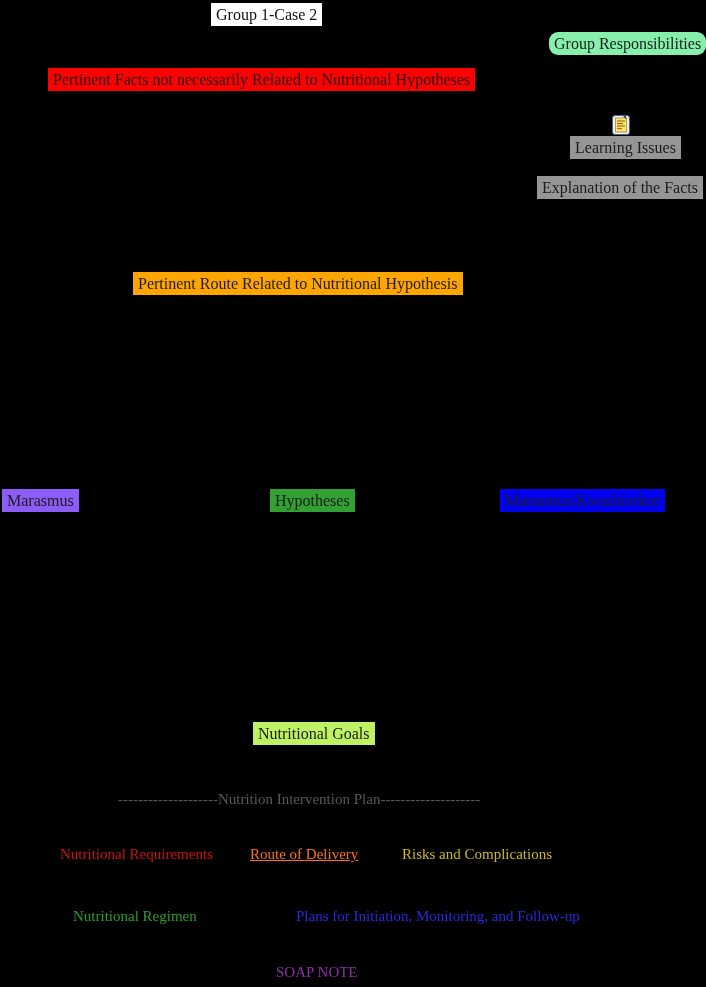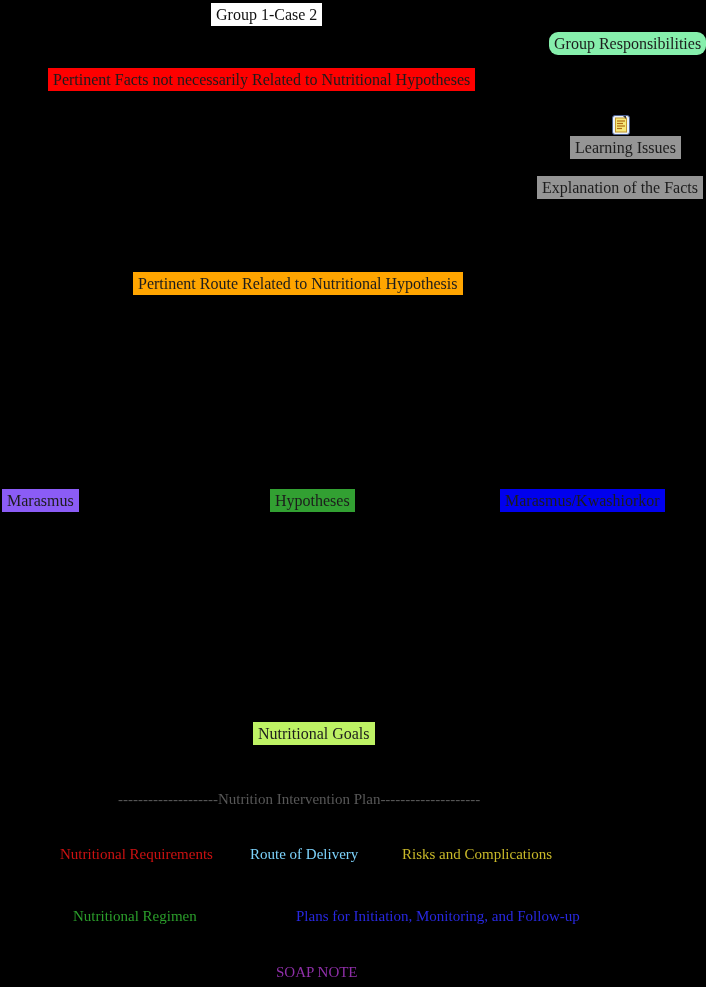--- a/index.html
+++ b/index.html
@@ -79,21 +79,21 @@
   <div class="node pos-kwashiorkor" style="background-color: rgb(50, 160, 50); color: rgb(28, 28, 28);">Hypotheses</div>
 
   <div class="node pos-marasmus-kwash" style="background-color: rgb(0, 0, 238); color: rgb(28, 28, 28);">Marasmus/Kwashiorkor</div>
 
   <div class="node pos-nutritional-goals" style="background-color: #bef264; color: rgb(28, 28, 28);">Nutritional Goals</div>
 
   <div class="text-node pos-intervention-plan" style="color: rgb(88, 88, 88);">--------------------Nutrition Intervention Plan--------------------</div>
 
   <div class="text-node pos-nutritional-req" style="color: rgb(204, 17, 17);">Nutritional Requirements</div>
 
-  <div class="text-node pos-route-delivery" style="color: #7dd3fc;">Route of Delivery</div>
+  <div class="text-node pos-route-delivery" style="color: #f97316; text-decoration: underline;">Route of Delivery</div>
 
   <div class="text-node pos-risks-complications" style="color: rgb(201, 185, 41);">Risks and Complications</div>
 
   <div class="text-node pos-nutritional-regimen" style="color: rgb(43, 158, 43);">Nutritional Regimen</div>
 
   <div class="text-node pos-plans-initiation" style="color: rgb(40, 40, 224);">Plans for Initiation, Monitoring, and Follow-up</div>
 
   <div class="text-node pos-soap-note" style="color: rgb(143, 47, 168);">SOAP NOTE</div>
 
 </div>

